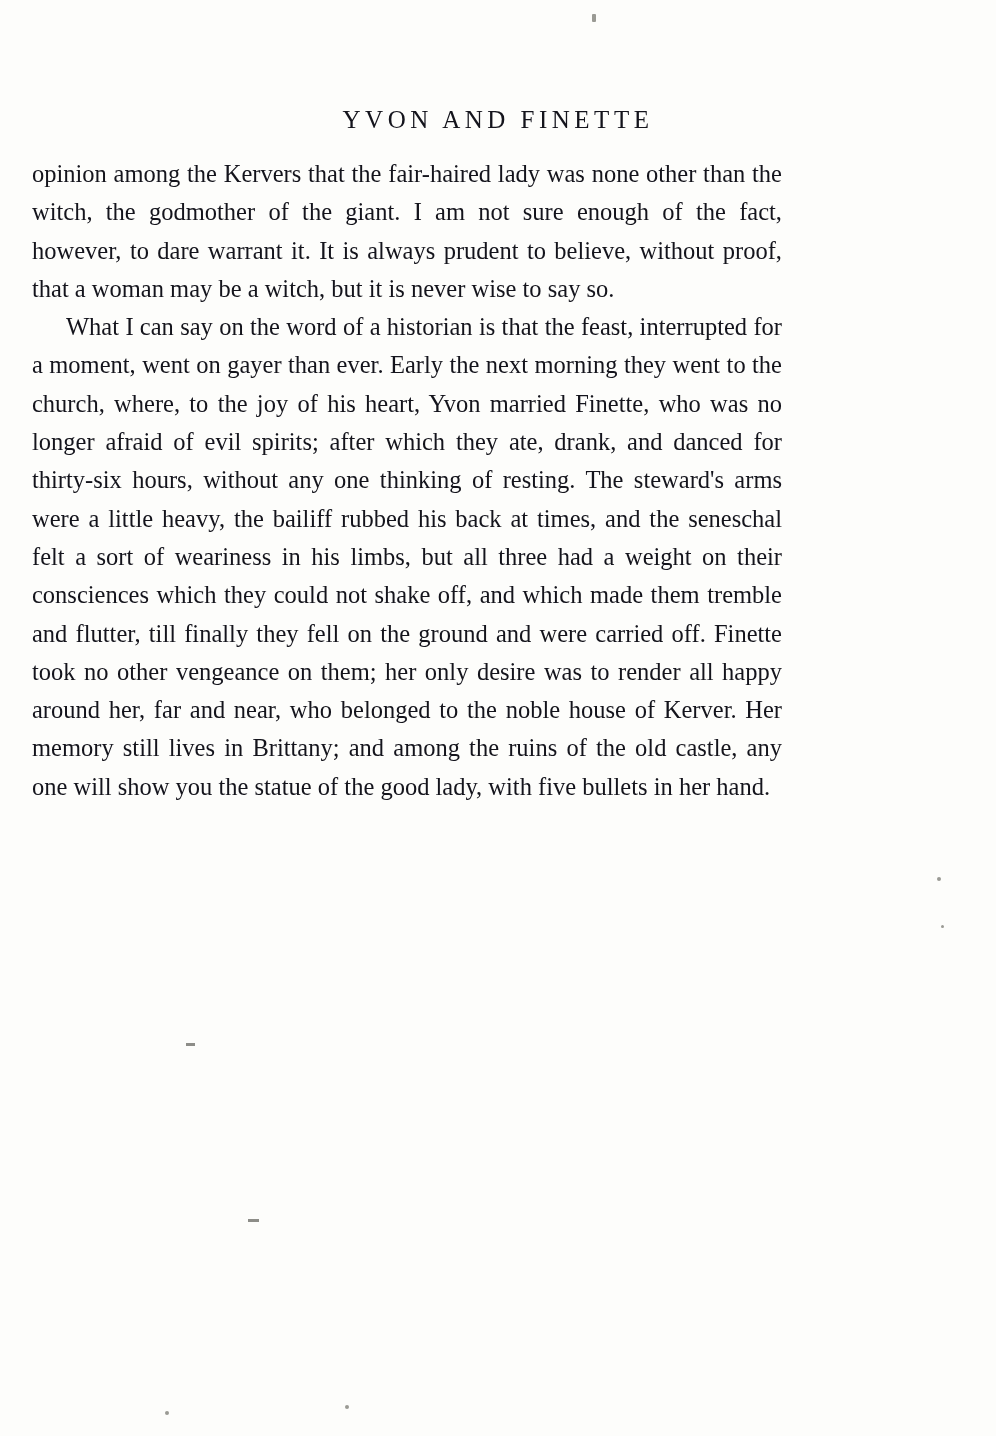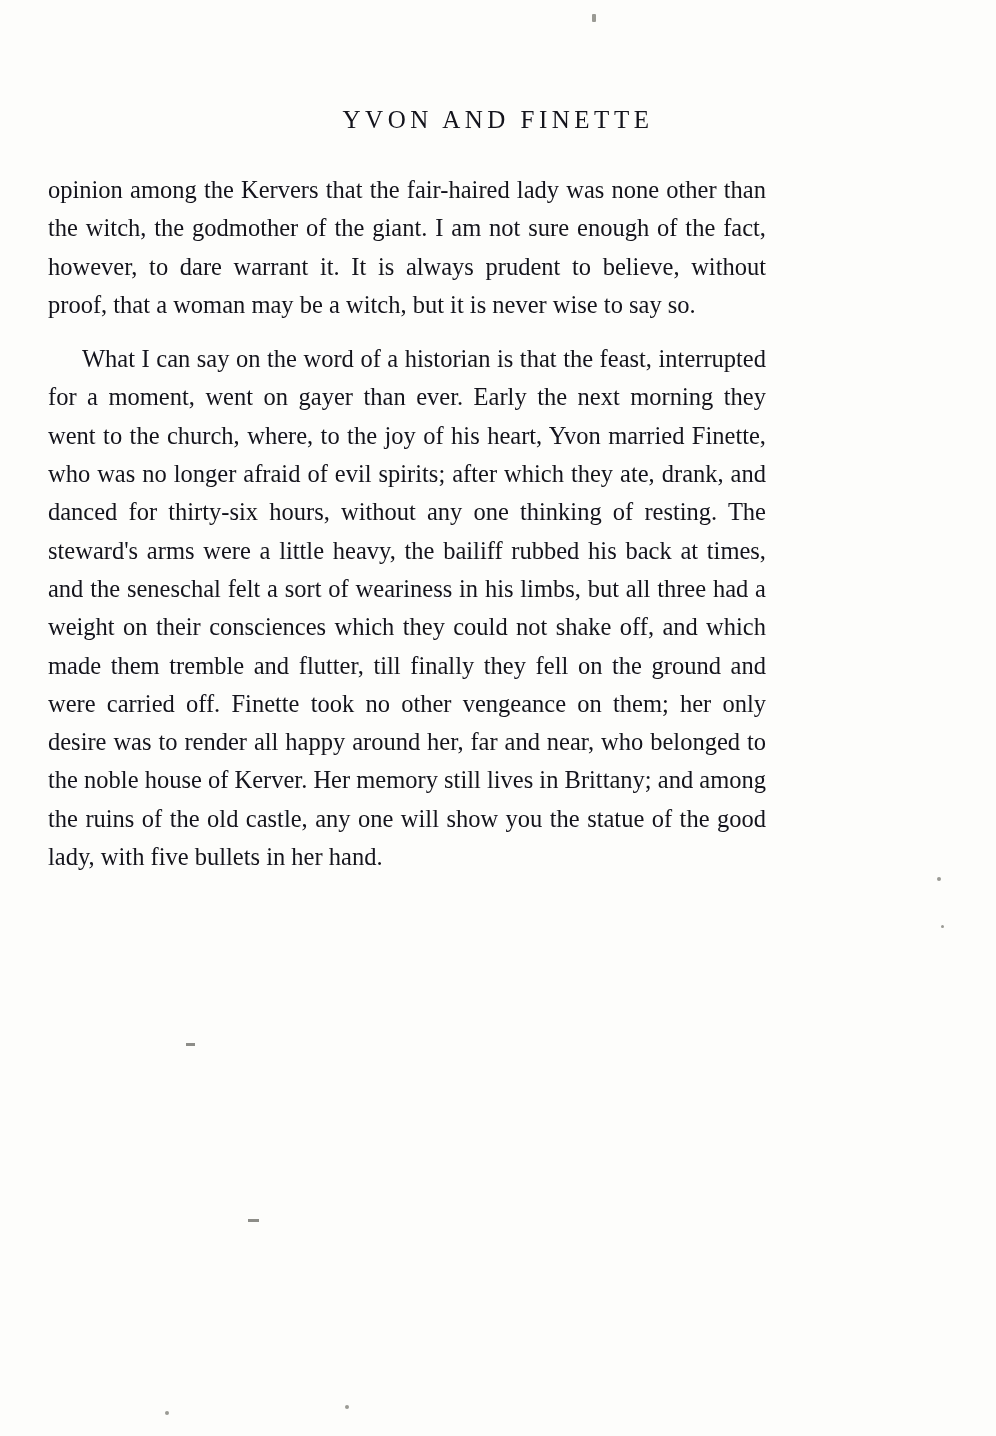--- a/index.html
+++ b/index.html
@@ -34,21 +34,21 @@
     color: #14141c;
     white-space: nowrap;
   }
   .text-block {
     position: absolute;
     left: 32px;
     top: 155px;
     width: 750px;
   }
   .para {
-    margin: 16px;
+    margin: 0;
     font-size: 24.5px;
     line-height: 38.3px;
     text-align: justify;
     color: #14141c;
   }
   .para + .para {
     margin-top: 0;
   }
   .para.indent {
     text-indent: 34px;

